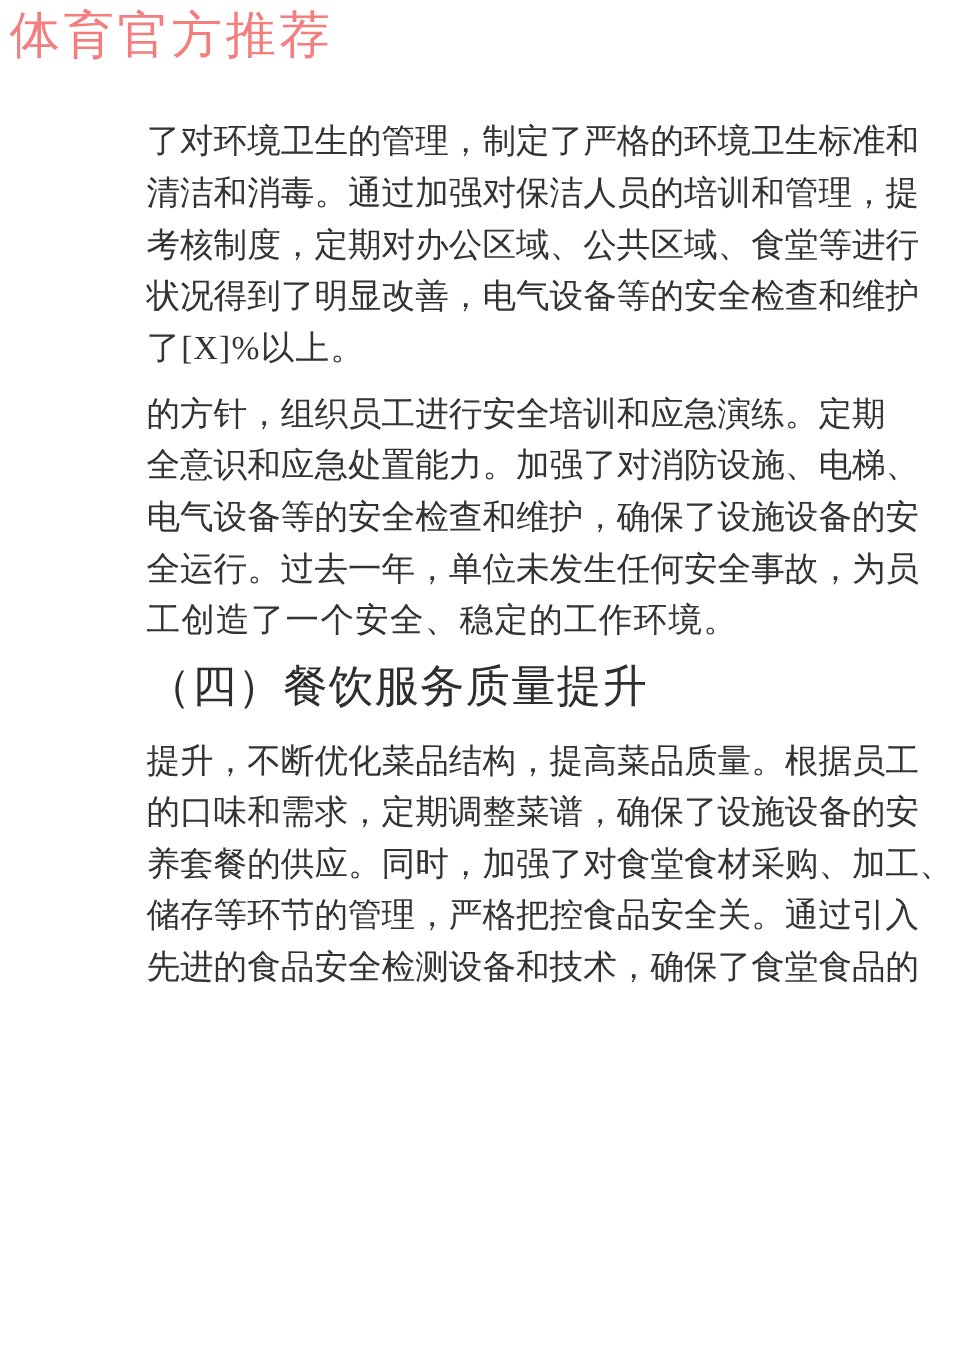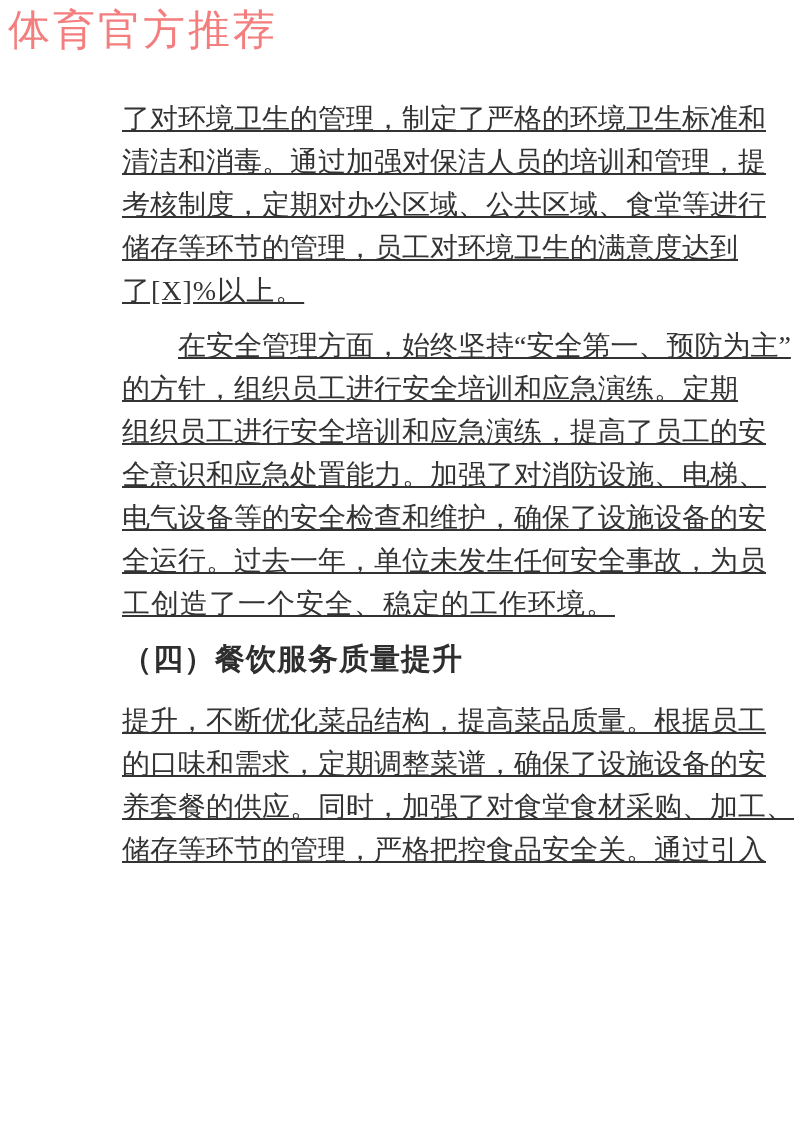--- a/index.html
+++ b/index.html
@@ -36,69 +36,67 @@
     line-height: 43px;
   }
   .para {
     margin: 0 0 12px 0;
   }
   .line {
     text-align: justify;
     text-align-last: justify;
     text-justify: inter-ideograph;
     white-space: nowrap;
-    text-decoration: underline;
   }
   .line.indent {
     padding-left: 56px;
   }
   .line.last {
     text-align-last: left;
     letter-spacing: 1px;
   }
   .heading {
     margin: 0 0 19px 0;
-    font-size: 30px;
+    font-size: 37px;
     line-height: 43px;
-    font-weight: bold;
+    font-weight: normal;
     color: #2e2e2e;
     letter-spacing: 1px;
     white-space: nowrap;
   }
 </style>
 </head>
 <body>
 
 <div class="page">
 
   <div class="watermark">体育官方推荐</div>
 
   <div class="content">
 
     <div class="para">
       <div class="line">了对环境卫生的管理，制定了严格的环境卫生标准和</div>
       <div class="line">清洁和消毒。通过加强对保洁人员的培训和管理，提</div>
       <div class="line">考核制度，定期对办公区域、公共区域、食堂等进行</div>
-      <div class="line">储存等环节的管理，员工对环境卫生的满意度达到</div>
+      <div class="line">状况得到了明显改善，电气设备等的安全检查和维护</div>
       <div class="line last">了[X]%以上。</div>
     </div>
 
     <div class="para">
-      <div class="line indent">在安全管理方面，始终坚持“安全第一、预防为主”</div>
       <div class="line">的方针，组织员工进行安全培训和应急演练。定期</div>
-      <div class="line">组织员工进行安全培训和应急演练，提高了员工的安</div>
       <div class="line">全意识和应急处置能力。加强了对消防设施、电梯、</div>
       <div class="line">电气设备等的安全检查和维护，确保了设施设备的安</div>
       <div class="line">全运行。过去一年，单位未发生任何安全事故，为员</div>
       <div class="line last">工创造了一个安全、稳定的工作环境。</div>
     </div>
 
     <h2 class="heading">（四）餐饮服务质量提升</h2>
 
     <div class="para">
       <div class="line">提升，不断优化菜品结构，提高菜品质量。根据员工</div>
       <div class="line">的口味和需求，定期调整菜谱，确保了设施设备的安</div>
       <div class="line">养套餐的供应。同时，加强了对食堂食材采购、加工、</div>
       <div class="line">储存等环节的管理，严格把控食品安全关。通过引入</div>
+      <div class="line">先进的食品安全检测设备和技术，确保了食堂食品的</div>
     </div>
 
   </div>
 </div>
 
 </body></html>

